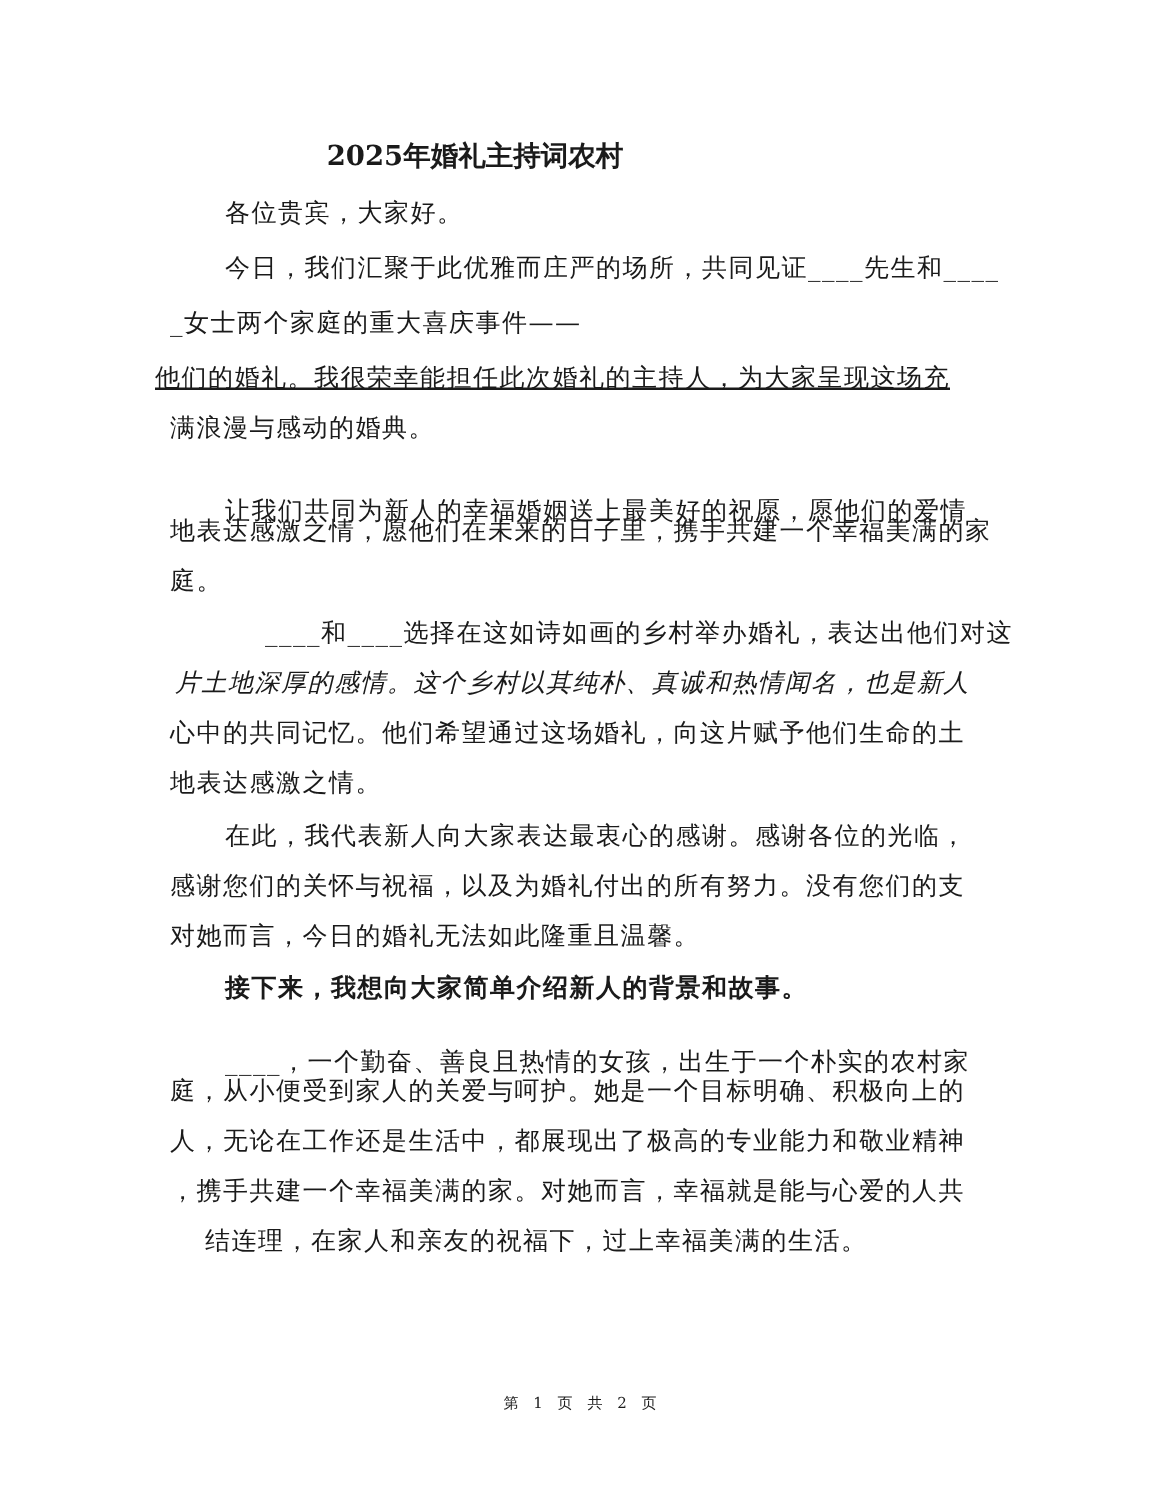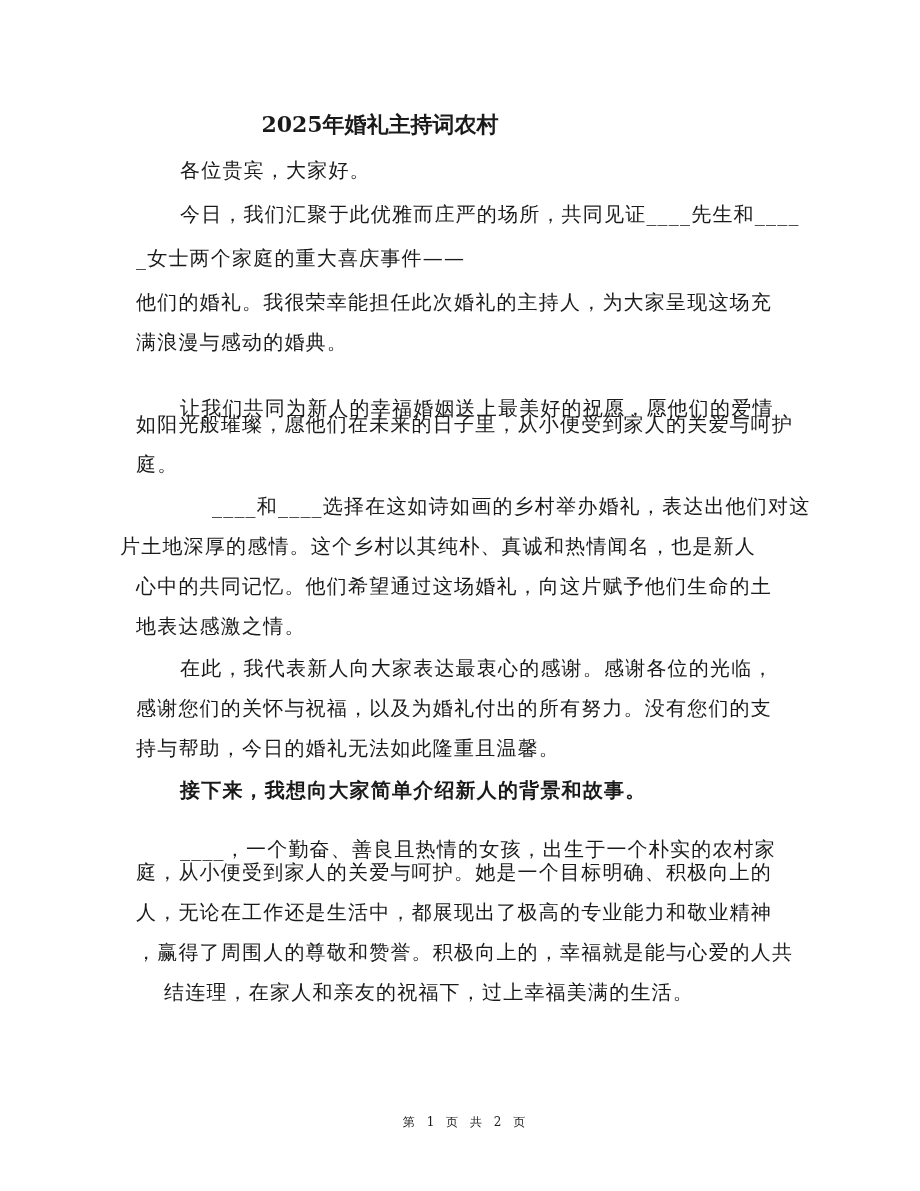--- a/index.html
+++ b/index.html
@@ -13,33 +13,33 @@
 </style>
 </head>
 <body>
 
 <div class="title">2025年婚礼主持词农村</div>
 
 <div id="body-lines">
     <div class="line" style="top: 158px; left: 180px;">各位贵宾，大家好。</div>
     <div class="line" style="top: 202px; left: 180px;">今日，我们汇聚于此优雅而庄严的场所，共同见证____先生和____</div>
     <div class="line" style="top: 246px; left: 136px;">_女士两个家庭的重大喜庆事件——</div>
-    <div class="line" style="top: 290px; left: 136px;">他们的婚礼。我很荣幸能担任此次婚礼的主持人，为大家呈现这场充</div>
+    <div class="line" style="top: 290px; left: 124px; text-decoration: underline;">他们的婚礼。我很荣幸能担任此次婚礼的主持人，为大家呈现这场充</div>
     <div class="line" style="top: 330px; left: 136px;">满浪漫与感动的婚典。</div>
     <div class="line" style="top: 396px; left: 180px;">让我们共同为新人的幸福婚姻送上最美好的祝愿，愿他们的爱情</div>
-    <div class="line" style="top: 412px; left: 136px;">如阳光般璀璨，愿他们在未来的日子里，从小便受到家人的关爱与呵护</div>
+    <div class="line" style="top: 412px; left: 136px;">地表达感激之情，愿他们在未来的日子里，携手共建一个幸福美满的家</div>
     <div class="line" style="top: 452px; left: 136px;">庭。</div>
     <div class="line" style="top: 494px; left: 180px; margin-left: 32px;">____和____选择在这如诗如画的乡村举办婚礼，表达出他们对这</div>
-    <div class="line" style="top: 534px; left: 120px;">片土地深厚的感情。这个乡村以其纯朴、真诚和热情闻名，也是新人</div>
+    <div class="line" style="top: 534px; left: 140px; font-style: italic;">片土地深厚的感情。这个乡村以其纯朴、真诚和热情闻名，也是新人</div>
     <div class="line" style="top: 574px; left: 136px;">心中的共同记忆。他们希望通过这场婚礼，向这片赋予他们生命的土</div>
     <div class="line" style="top: 614px; left: 136px;">地表达感激之情。</div>
     <div class="line" style="top: 656px; left: 180px;">在此，我代表新人向大家表达最衷心的感谢。感谢各位的光临，</div>
     <div class="line" style="top: 696px; left: 136px;">感谢您们的关怀与祝福，以及为婚礼付出的所有努力。没有您们的支</div>
-    <div class="line" style="top: 736px; left: 136px;">持与帮助，今日的婚礼无法如此隆重且温馨。</div>
+    <div class="line" style="top: 736px; left: 136px;">对她而言，今日的婚礼无法如此隆重且温馨。</div>
     <div class="line" style="top: 778px; left: 180px; font-weight: bold;">接下来，我想向大家简单介绍新人的背景和故事。</div>
     <div class="line" style="top: 816px; left: 180px; margin-top: 21px;">____，一个勤奋、善良且热情的女孩，出生于一个朴实的农村家</div>
     <div class="line" style="top: 860px; left: 136px;">庭，从小便受到家人的关爱与呵护。她是一个目标明确、积极向上的</div>
     <div class="line" style="top: 900px; left: 136px;">人，无论在工作还是生活中，都展现出了极高的专业能力和敬业精神</div>
-    <div class="line" style="top: 940px; left: 136px;">，赢得了周围人的尊敬和赞誉。积极向上的，幸福就是能与心爱的人共</div>
+    <div class="line" style="top: 940px; left: 136px;">，携手共建一个幸福美满的家。对她而言，幸福就是能与心爱的人共</div>
     <div class="line" style="top: 980px; left: 136px; margin-left: 28px;">结连理，在家人和亲友的祝福下，过上幸福美满的生活。</div>
   </div>
 
 <div class="footer">第 1 页 共 2 页</div>
 
 </body></html>

